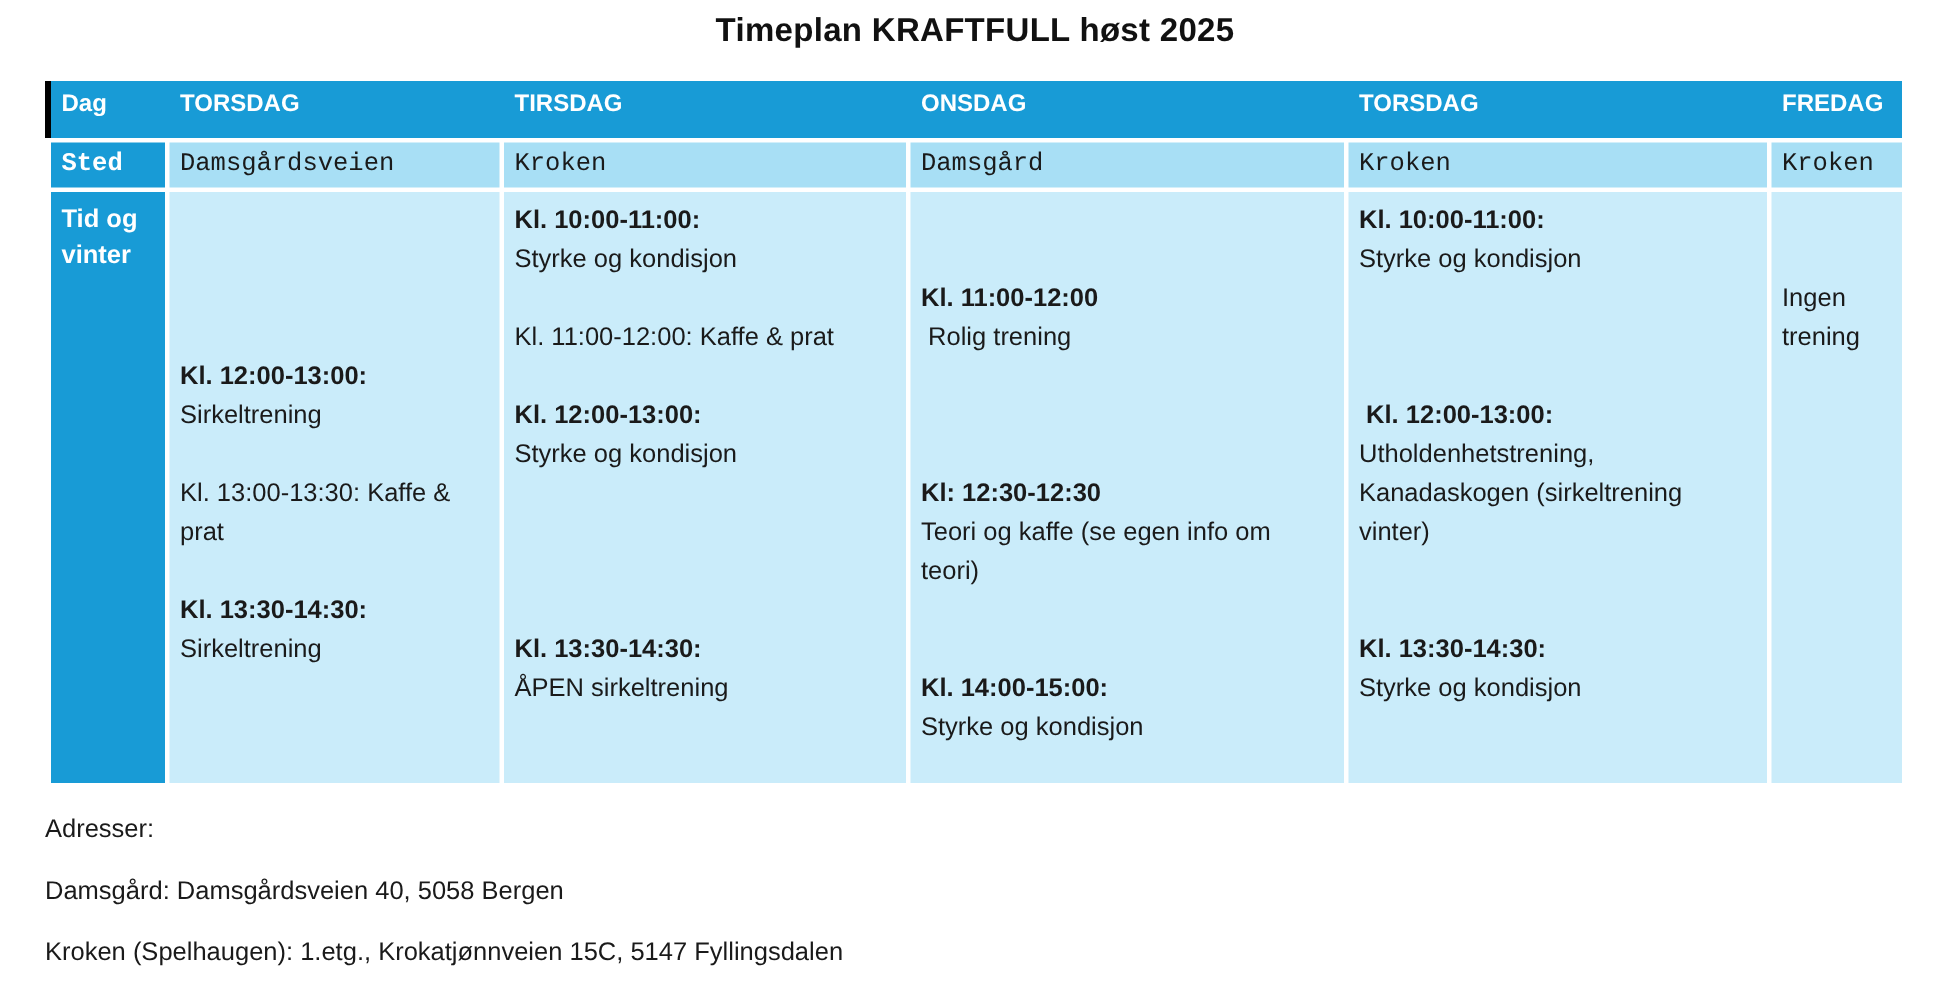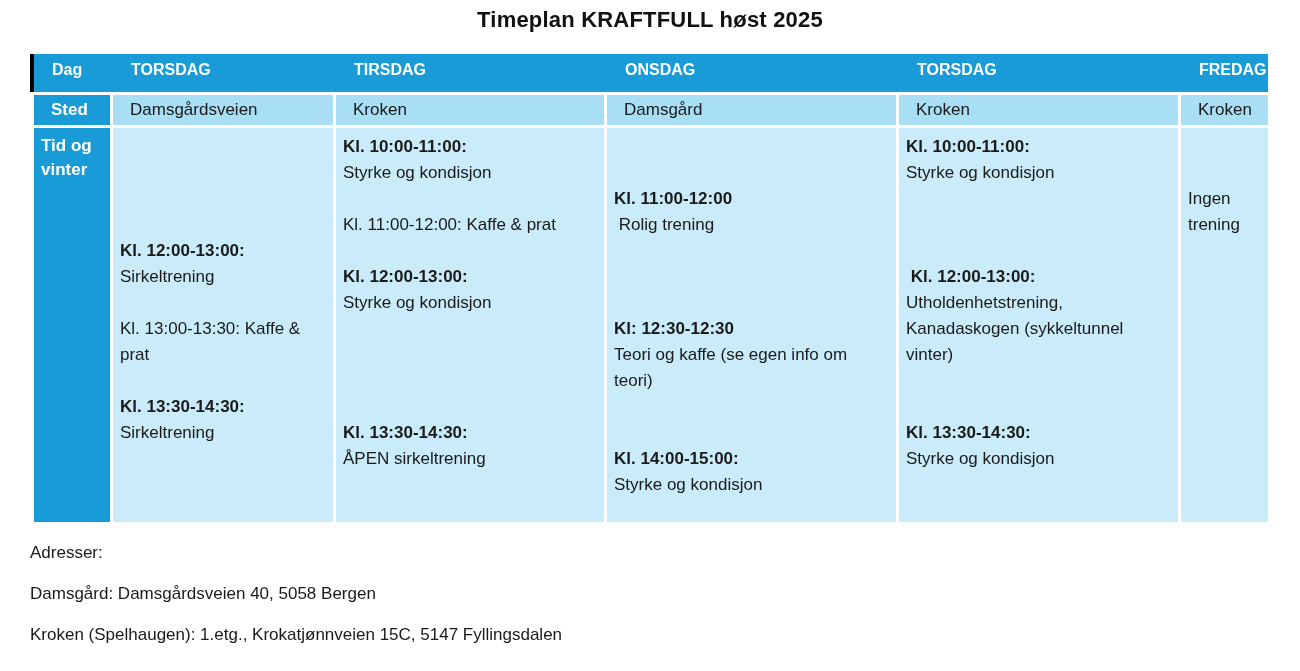--- a/index.html
+++ b/index.html
@@ -29,26 +29,26 @@
     grid-template-columns:76px 220px 268px 289px 279px 87px;
     column-gap:3px;
   }
   .header-row{
     background:var(--header-blue);
     border-left:4px solid #000;
     height:38px;
   }
   .header-row .cell{
     color:#fff;font-weight:700;font-size:16px;
-    padding:6px 18px;line-height:19px;
+    padding:6px 7px;line-height:19px;
   }
   .sted-row{margin-left:4px;margin-top:3px;height:30px;}
   .sted-row .cell{
     background:var(--sted-blue);
-    font-size:17px;padding:4px 17px;line-height:21px;
+    font-size:17px;padding:4px 7px;line-height:21px;font-family:Liberation Mono, monospace;
   }
   .schedule-row{margin-left:4px;margin-top:3px;min-height:394px;}
   .schedule-row .cell{
     background:var(--cell-blue);
     font-size:17px;padding:6px 7px;
   }
   .label-cell{
     background:var(--header-blue) !important;
     color:#fff;font-weight:700;font-size:16px;line-height:21px;
   }
@@ -137,21 +137,21 @@
           <p class="line bold">Kl. 14:00-15:00:</p>
           <p class="line">Styrke og kondisjon</p>
         </div>
         <div class="cell ">
           <p class="line bold">Kl. 10:00-11:00:</p>
           <p class="line">Styrke og kondisjon</p>
           <p class="line"></p>
           <p class="line"></p>
           <p class="line"></p>
           <p class="line bold"> Kl. 12:00-13:00:</p>
-          <p class="line">Utholdenhetstrening, Kanadaskogen (sykkeltunnel vinter)</p>
+          <p class="line">Utholdenhetstrening, Kanadaskogen (sirkeltrening vinter)</p>
           <p class="line"></p>
           <p class="line"></p>
           <p class="line bold">Kl. 13:30-14:30:</p>
           <p class="line">Styrke og kondisjon</p>
         </div>
         <div class="cell ">
           <p class="line"></p>
           <p class="line"></p>
           <p class="line">Ingen trening</p>
         </div>

